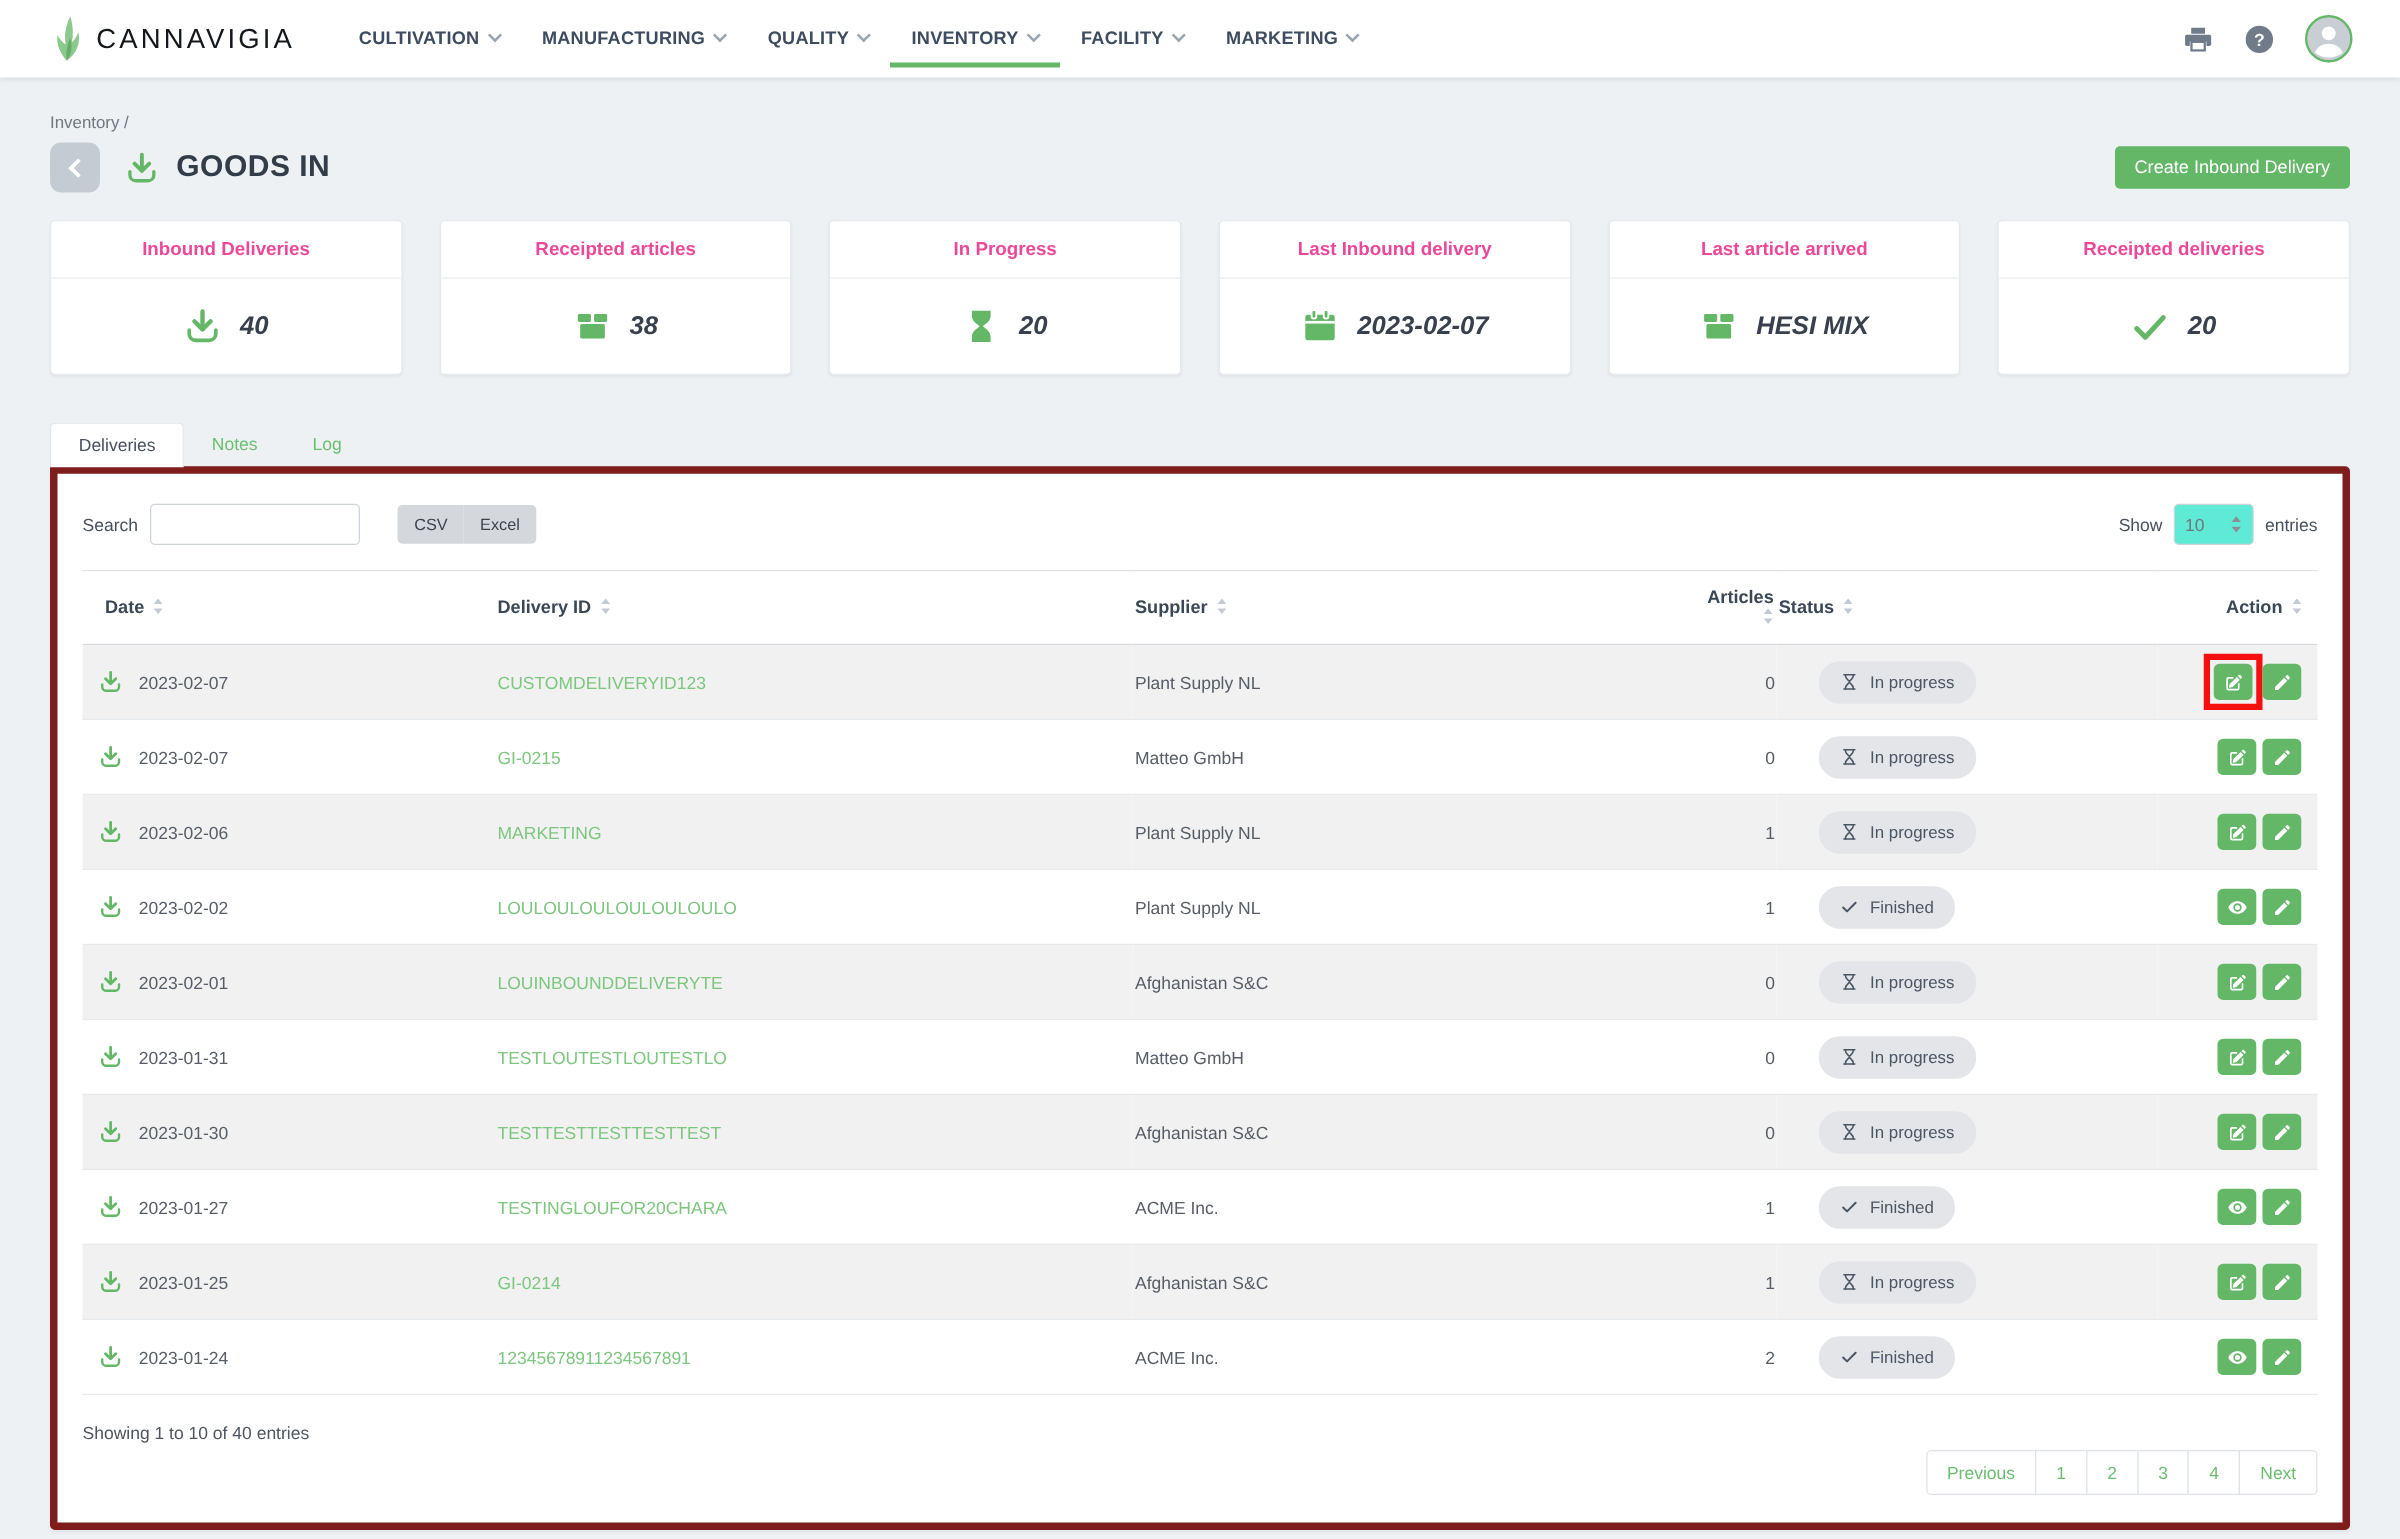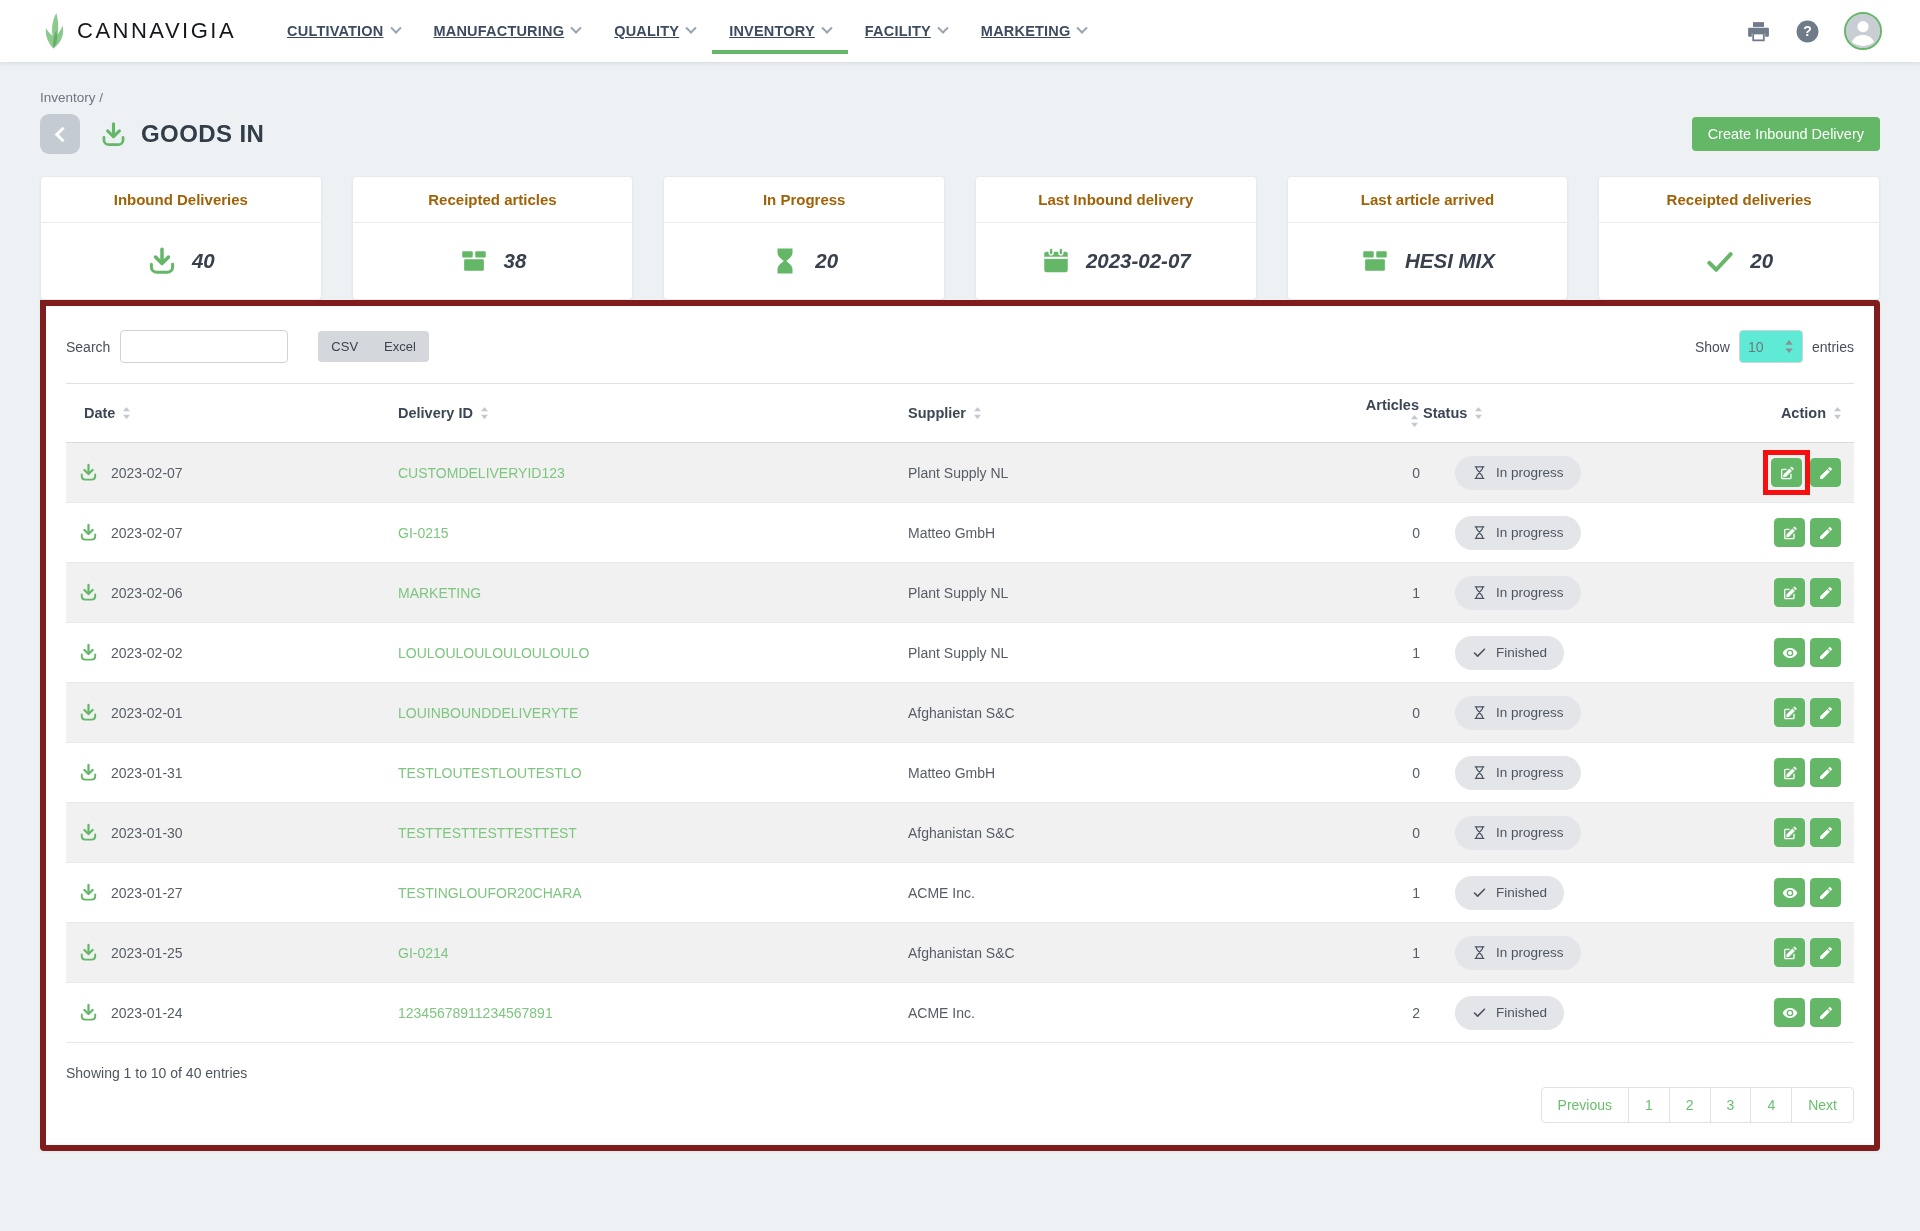--- a/index.html
+++ b/index.html
@@ -21,21 +21,21 @@
   }
   .icn{display:inline-flex;align-items:center;justify-content:center;}
   .icn svg{display:block;}
 
   
   .navbar{height:62px;background:#fff;display:flex;align-items:center;
     padding:0 38px;box-shadow:0 1px 4px rgba(30,40,60,.12);position:relative;z-index:10;}
   .brand{display:flex;align-items:center;gap:9px;cursor:pointer;}
   .brand-leaf svg{width:30px;height:40px;}
   .brand-text{font-size:22px;font-weight:500;letter-spacing:2.5px;color:#14181d;}
-  .menu{display:flex;align-items:stretch;height:46px;margin-left:34px;text-decoration:underline;}
+  .menu{display:flex;align-items:stretch;height:46px;margin-left:34px;}
   .menu-item{display:flex;align-items:center;gap:8px;padding:0 17px;cursor:pointer;
     font-size:14.5px;font-weight:700;color:#3d4c60;letter-spacing:.2px;}
   .menu-item.active{box-shadow:inset 0 -4px 0 var(--accent);}
   .chev{width:8px;height:8px;border-right:2px solid #9aa3b0;border-bottom:2px solid #9aa3b0;
     transform:rotate(45deg) translate(-2px,-2px);}
   .nav-right{margin-left:auto;display:flex;align-items:center;gap:24px;}
   .nav-icon-btn{cursor:pointer;display:flex;align-items:center;}
   .nav-icon-btn svg{width:25px;height:25px;}
   .avatar-wrap{width:38px;height:38px;border-radius:50%;border:2px solid var(--accent);
     display:flex;align-items:center;justify-content:center;cursor:pointer;overflow:hidden;background:#c9ced4;}
@@ -51,21 +51,21 @@
     transform:rotate(45deg);margin-left:4px;}
   .title-icon{color:var(--accent);margin-left:6px;}
   .title-icon svg{width:27px;height:27px;}
   .page-title{font-size:24px;font-weight:700;color:#333d4a;letter-spacing:.4px;}
   .create-btn{margin-left:auto;background:var(--accent);color:#fff;border:none;border-radius:4px;
     font-size:14.5px;padding:9px 16px;cursor:pointer;font-family:inherit;}
 
   
   .stats{display:grid;grid-template-columns:repeat(6,1fr);gap:30px;margin-top:22px;}
   .card{background:#fff;border:1px solid #e6e9ed;border-radius:4px;box-shadow:0 1px 2px rgba(30,40,60,.05);}
-  .card-head{padding:14px 8px;text-align:center;font-size:15px;font-weight:700;color:#a16207;
+  .card-head{padding:14px 8px;text-align:center;font-size:15px;font-weight:700;color:#ec4899;
     border-bottom:1px solid #e9ecef;white-space:nowrap;overflow:hidden;}
   .card-body{height:76px;display:flex;align-items:center;justify-content:center;gap:15px;}
   .card-body .icn{color:var(--accent);}
   .card-body .icn svg{width:30px;height:30px;}
   .card-value{font-size:20.5px;font-weight:700;color:#39404d;white-space:nowrap;font-style:italic;}
 
   
   .tabs{display:flex;margin-top:38px;position:relative;z-index:3;}
   .tab{padding:9px 22px;font-size:14px;cursor:pointer;border-radius:4px 4px 0 0;}
   .tab.active{background:#fff;border:1px solid #e1e5e9;border-bottom:1px solid #fff;
@@ -284,20 +284,25 @@
           <span class="icn">
             <svg viewBox="0 0 24 24" fill="none" stroke="currentColor">
               <path d="M3.5 13.5l5.5 5.5L20.5 6.5" stroke-width="3.2" stroke-linecap="round" stroke-linejoin="round"></path>
             </svg>
           </span>
           <span class="card-value">20</span>
         </div>
       </div>
     </div>
 
+  <div class="tabs">
+      <div class="tab active">Deliveries</div>
+      <div class="tab inactive">Notes</div>
+      <div class="tab inactive">Log</div>
+    </div>
   <div class="panel">
     <div class="toolbar">
       <span class="search-label">Search</span>
       <input class="search-input" type="text" value="" style="">
       <div class="export-group">
           <button class="export-btn">CSV</button>
           <button class="export-btn">Excel</button>
         </div>
       <div class="show-group">
         <span>Show</span>

